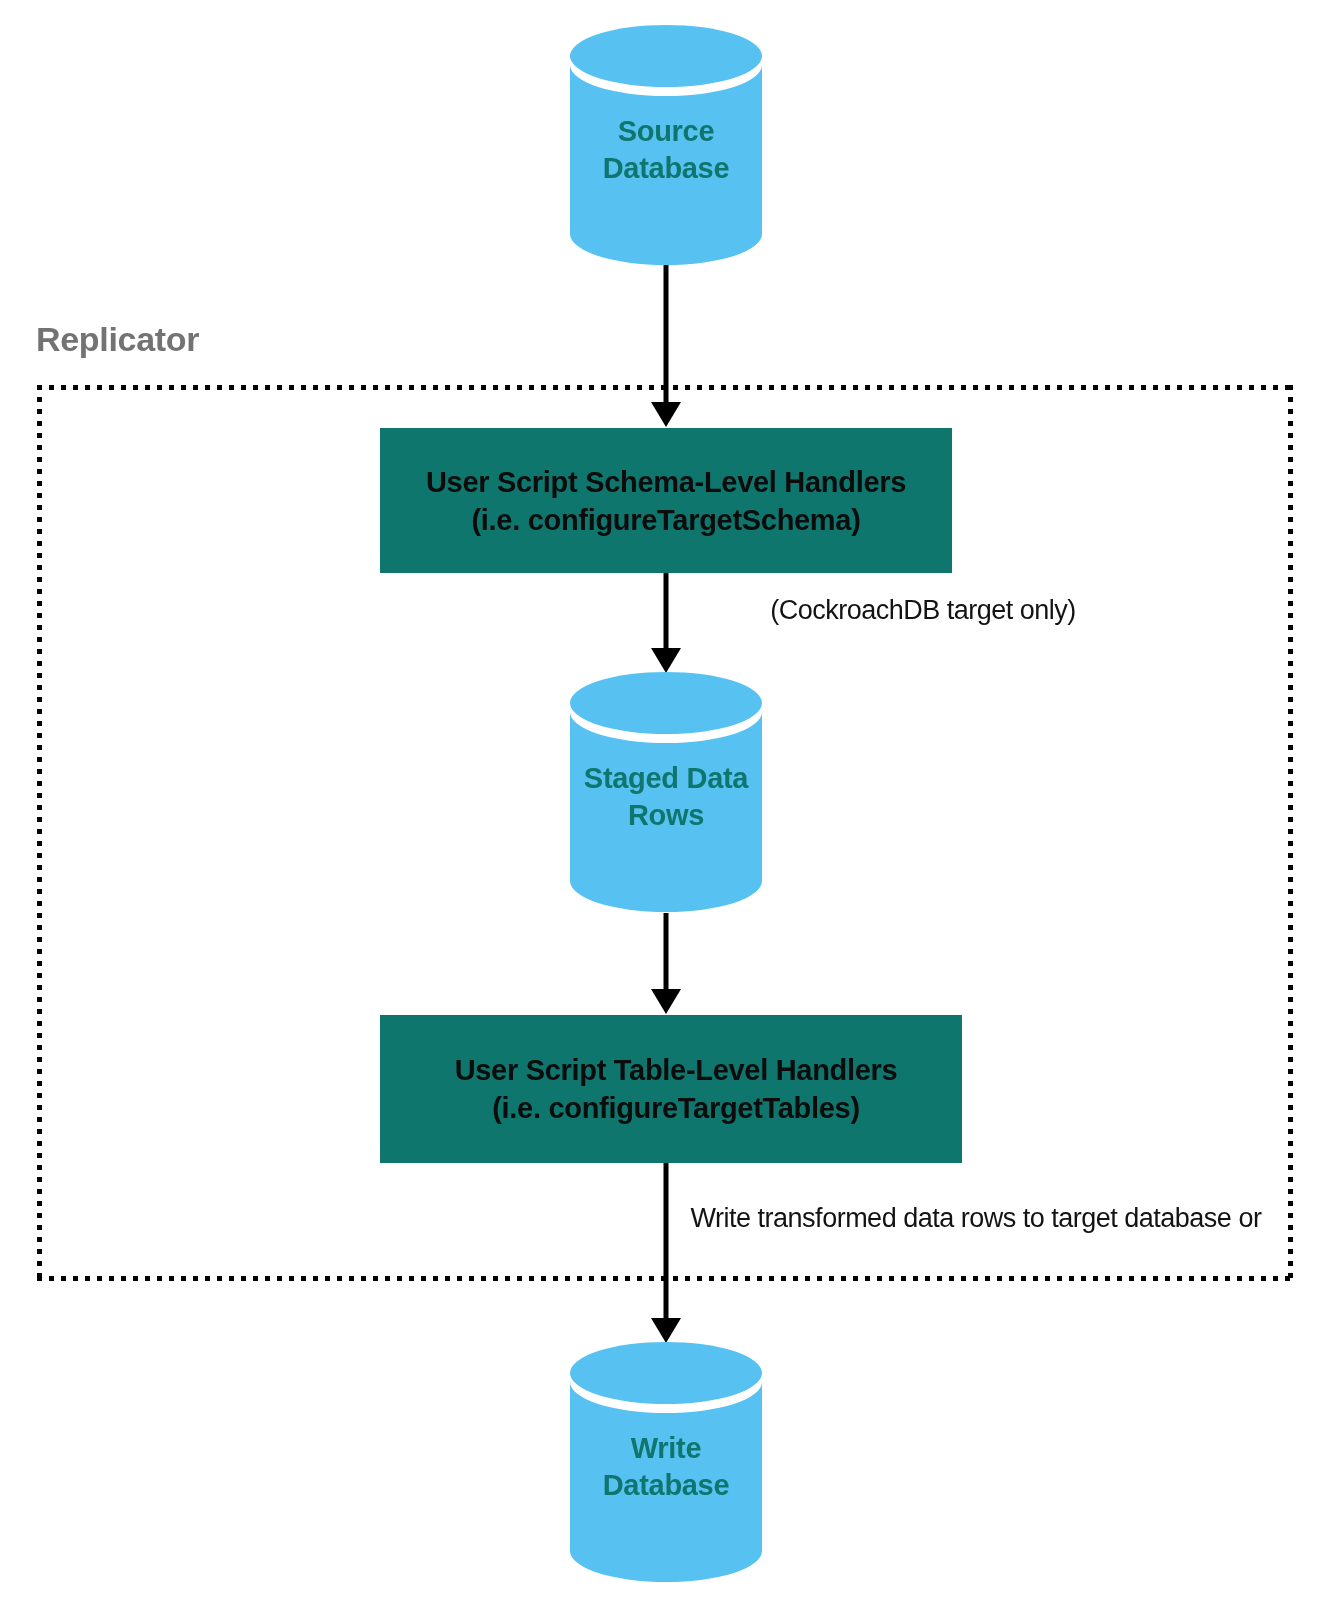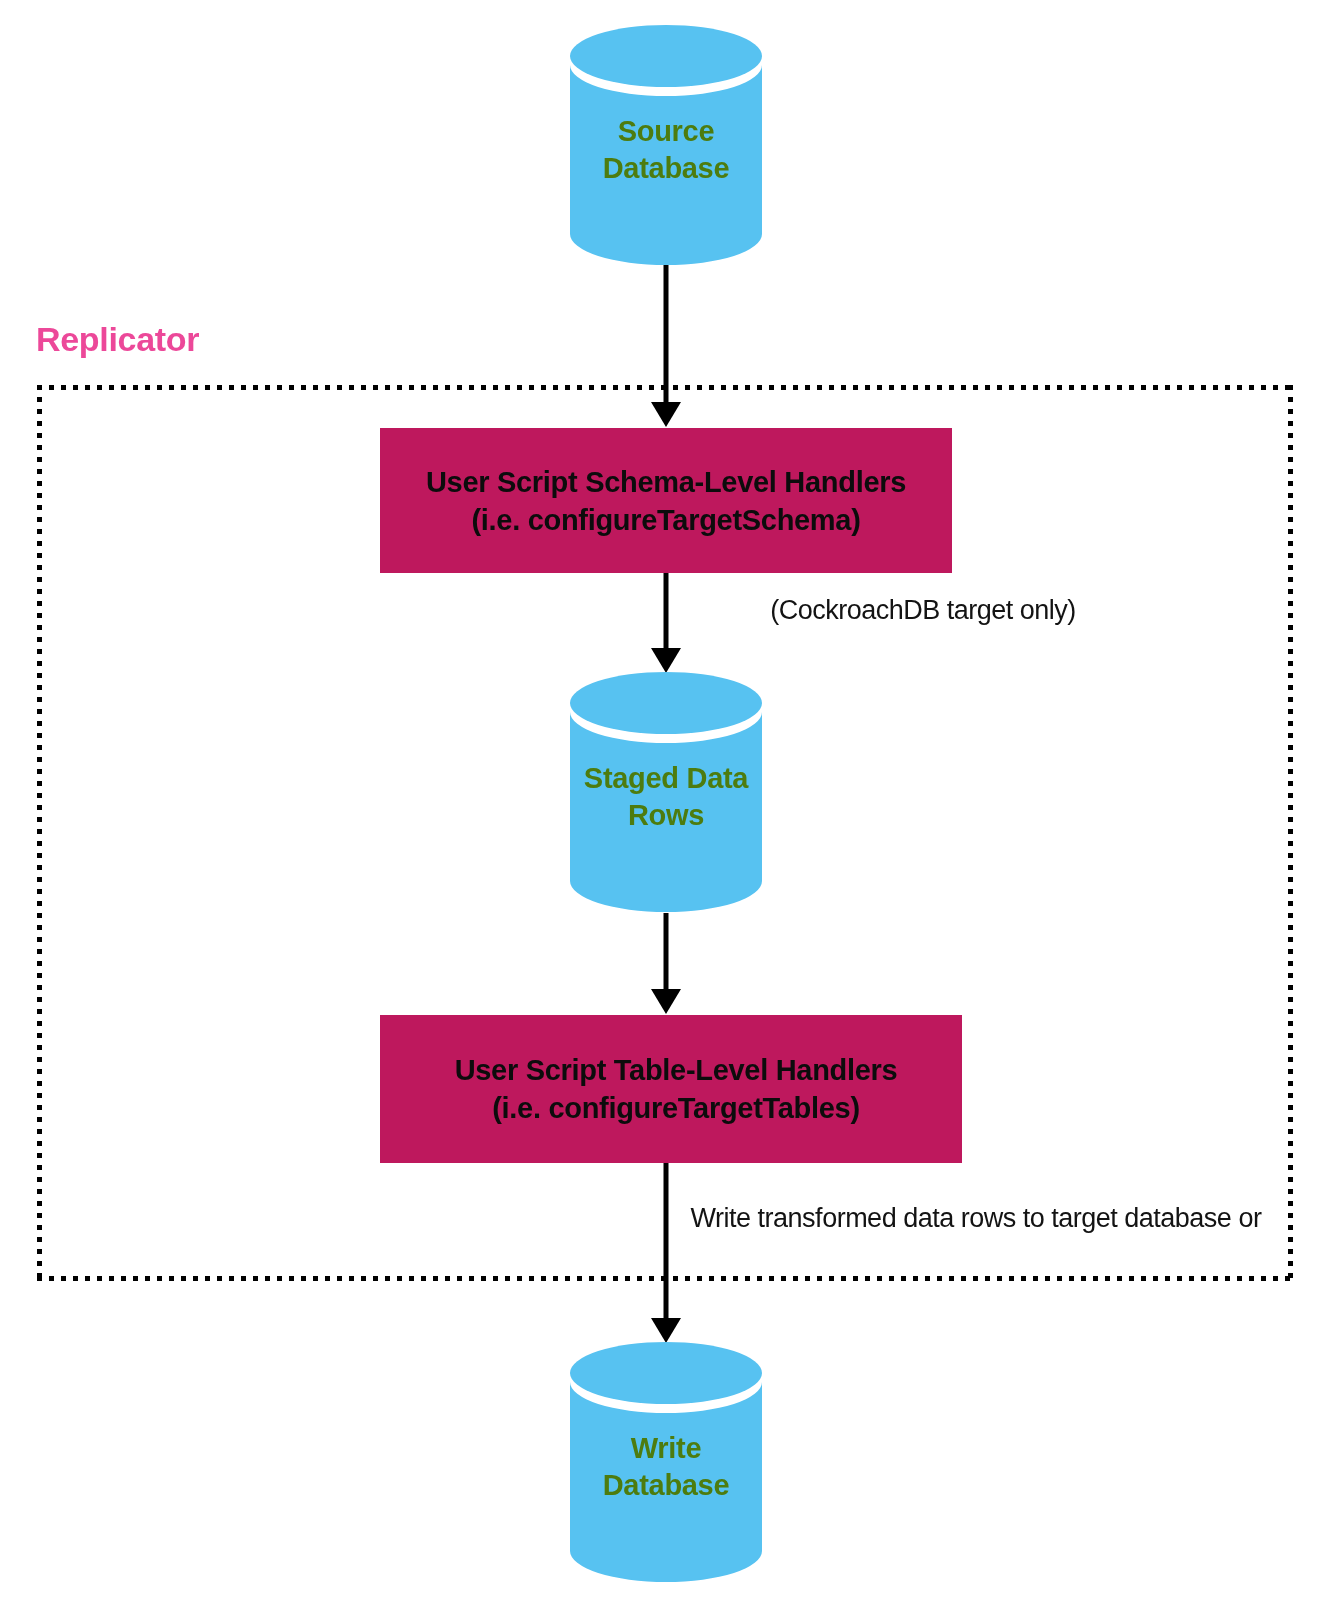--- a/index.html
+++ b/index.html
@@ -34,21 +34,21 @@
     background-size: 100% 5px, 100% 5px, 5px 100%, 5px 100%;
     background-repeat: no-repeat;
   }
   .replicator-title {
     position: absolute;
     left: 36px;
     top: 320px;
     font-size: 34px;
     font-weight: 700;
     letter-spacing: -0.3px;
-    color: #ec4899;
+    color: #737373;
   }
 
   
   .cyl {
     position: absolute;
     width: 192px;
     height: 241px;
   }
   .cyl svg {
     position: absolute;
@@ -61,33 +61,33 @@
     inset: 0;
     display: flex;
     flex-direction: column;
     align-items: center;
     justify-content: center;
     text-align: center;
     font-size: 29px;
     font-weight: 700;
     line-height: 37px;
     letter-spacing: -0.3px;
-    color: #4d7c0f;
+    color: #0f766e;
     padding-top: 8px;
   }
   .cyl-source { left: 570px; top: 25px; }
   .cyl-staged { left: 570px; top: 672px; }
   .cyl-target { left: 570px; top: 1342px; }
 
   
   .node-rect {
     position: absolute;
     left: 380px;
     width: 572px;
-    background: #be185d;
+    background: #0f766e;
     display: flex;
     flex-direction: column;
     align-items: center;
     justify-content: center;
     text-align: center;
     font-size: 29px;
     font-weight: 700;
     line-height: 38px;
     letter-spacing: -0.3px;
     color: #0c0c0c;

